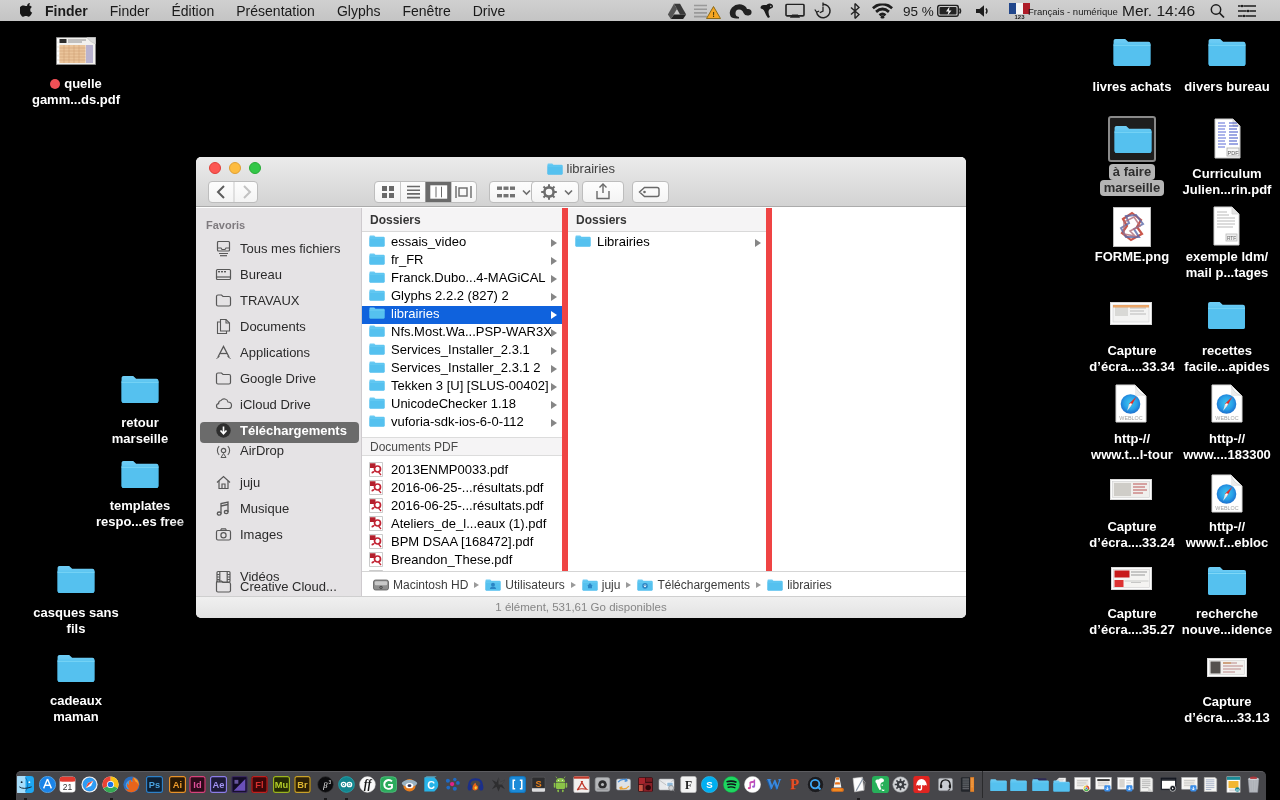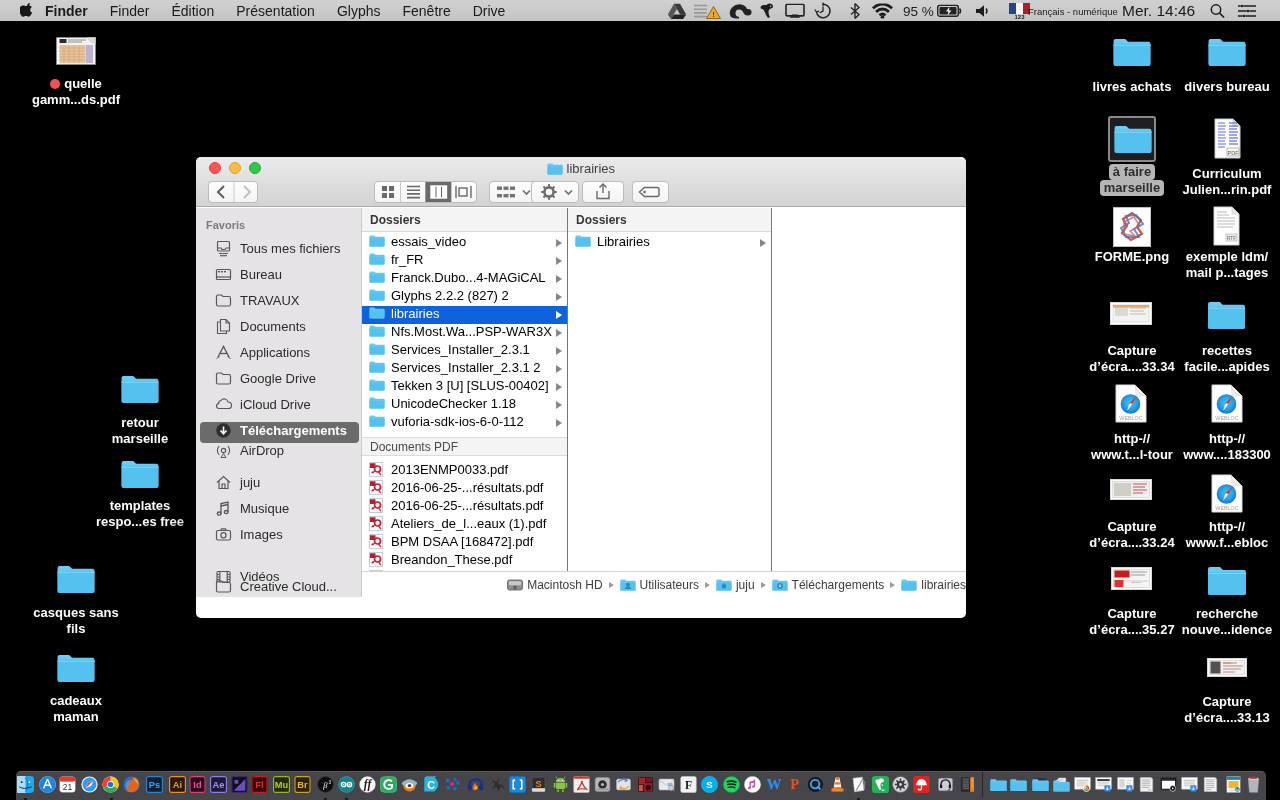--- a/index.html
+++ b/index.html
@@ -37,31 +37,31 @@
 
 
 #content { position:absolute; left:0; top:51px; right:0; bottom:21px; display:flex; }
 #rightwrap { flex:1; display:flex; flex-direction:column; min-width:0; }
 #sidebar { width:166px; background:#e5e3e5; border-right:1px solid #cecace; font-size:13px; color:#2b2b2b; position:relative; }
 .sbi { position:absolute; left:19px; height:26px; display:flex; align-items:center; white-space:nowrap; }
 .sic { width:25px; display:inline-flex; align-items:center; }
 .sel-cap { position:absolute; left:4px; top:214px; width:159px; height:21px; background:#6b6b6b; border-radius:4px; }
 .selb { color:#fff; font-weight:bold; }
 #cols { flex:1; display:flex; background:#fff; position:relative; }
-.col { border-right:1px solid #ef4444; position:relative; }
+.col { border-right:6px solid #ef4444; position:relative; }
 .colhead { height:24px; background:#f5f4f5; border-bottom:1px solid #d9d9d9; font-size:12px; font-weight:bold; color:#363636; line-height:24px; padding-left:8px; }
 .row { height:18px; display:flex; align-items:flex-start; font-size:13px; color:#000; position:relative; padding-left:7px; }
 .row .fi { width:22px; display:inline-flex; align-items:center; flex:none; }
 .row .arr { position:absolute; right:5px; top:5px; width:0; height:0; border-left:6px solid #868686; border-top:4px solid transparent; border-bottom:4px solid transparent; }
 .row.sel { background:#0f62dd; color:#fff; }
 .row.sel .warr { border-left-color:#fff; }
 .secthead { height:19px; background:#f5f4f5; border-top:1px solid #dcdcdc; border-bottom:1px solid #dcdcdc; font-size:12px; color:#4a4a4a; line-height:19px; padding-left:8px; }
 
 
-#pathbar { height:26px; background:#fff; border-top:1px solid #d5d5d5; display:flex; align-items:center; font-size:12px; color:#3c3c3c; white-space:nowrap; overflow:hidden;justify-content:flex-end; }
+#pathbar { height:26px; background:#fff; border-top:1px solid #d5d5d5; display:flex; align-items:center; font-size:12px; color:#3c3c3c; white-space:nowrap; overflow:hidden; }
 .pbi { display:inline-flex; margin-right:4px; }
 .psep { width:0; height:0; border-left:5px solid #9a9a9a; border-top:3.5px solid transparent; border-bottom:3.5px solid transparent; margin:0 6px; }
 #cols { flex:1; min-height:0; overflow:hidden; }
 #statusbar { position:absolute; left:0; bottom:0; width:100%; height:22px; background:linear-gradient(#f0f0f0,#e3e3e3); border-top:1px solid #cfcfcf; text-align:center; font-size:11.5px; color:#868686; line-height:21px; border-radius:0 0 5px 5px; }
 
 
 #dock { position:absolute; left:16px; top:771px; width:1250px; height:29px; background:#46464a; border-radius:5px 5px 0 0; border-top:1px solid #5c5c60; }
 #dockicons { position:absolute; left:0; top:773px; width:1280px; height:43px; }
 .dk { position:absolute; top:0; }
 .dk > svg { width:17px; height:17px; display:block; margin-top:3px; }
@@ -732,20 +732,21 @@
             </span>Téléchargements
     <span class="psep"></span>
     <span class="pbi">
               <svg width="16" height="13" viewBox="0 0 40 33">
                 <use href="#folder"></use>
               </svg>
             </span>librairies
   </div>
     </div>
   </div>
+  <div id="statusbar">1 élément, 531,61 Go disponibles</div>
 </div>
 
 <div id="dock"></div>
 <div id="dockicons">
 <div class="dk" style="left:16.5px">
         <svg width="22" height="22" viewBox="0 0 22 22">
           <rect width="22" height="22" rx="4.5" fill="#1ea7f2"></rect>
           <path d="M0 0 H11 V22 H0 Z" fill="#bfe6fb" opacity="0.85"></path>
           <path d="M11 2 Q14 6 14 11 Q14 16 11 20" stroke="#1470b4" stroke-width="1.2" fill="none"></path>
           <circle cx="6" cy="8" r="1.2" fill="#123"></circle>

